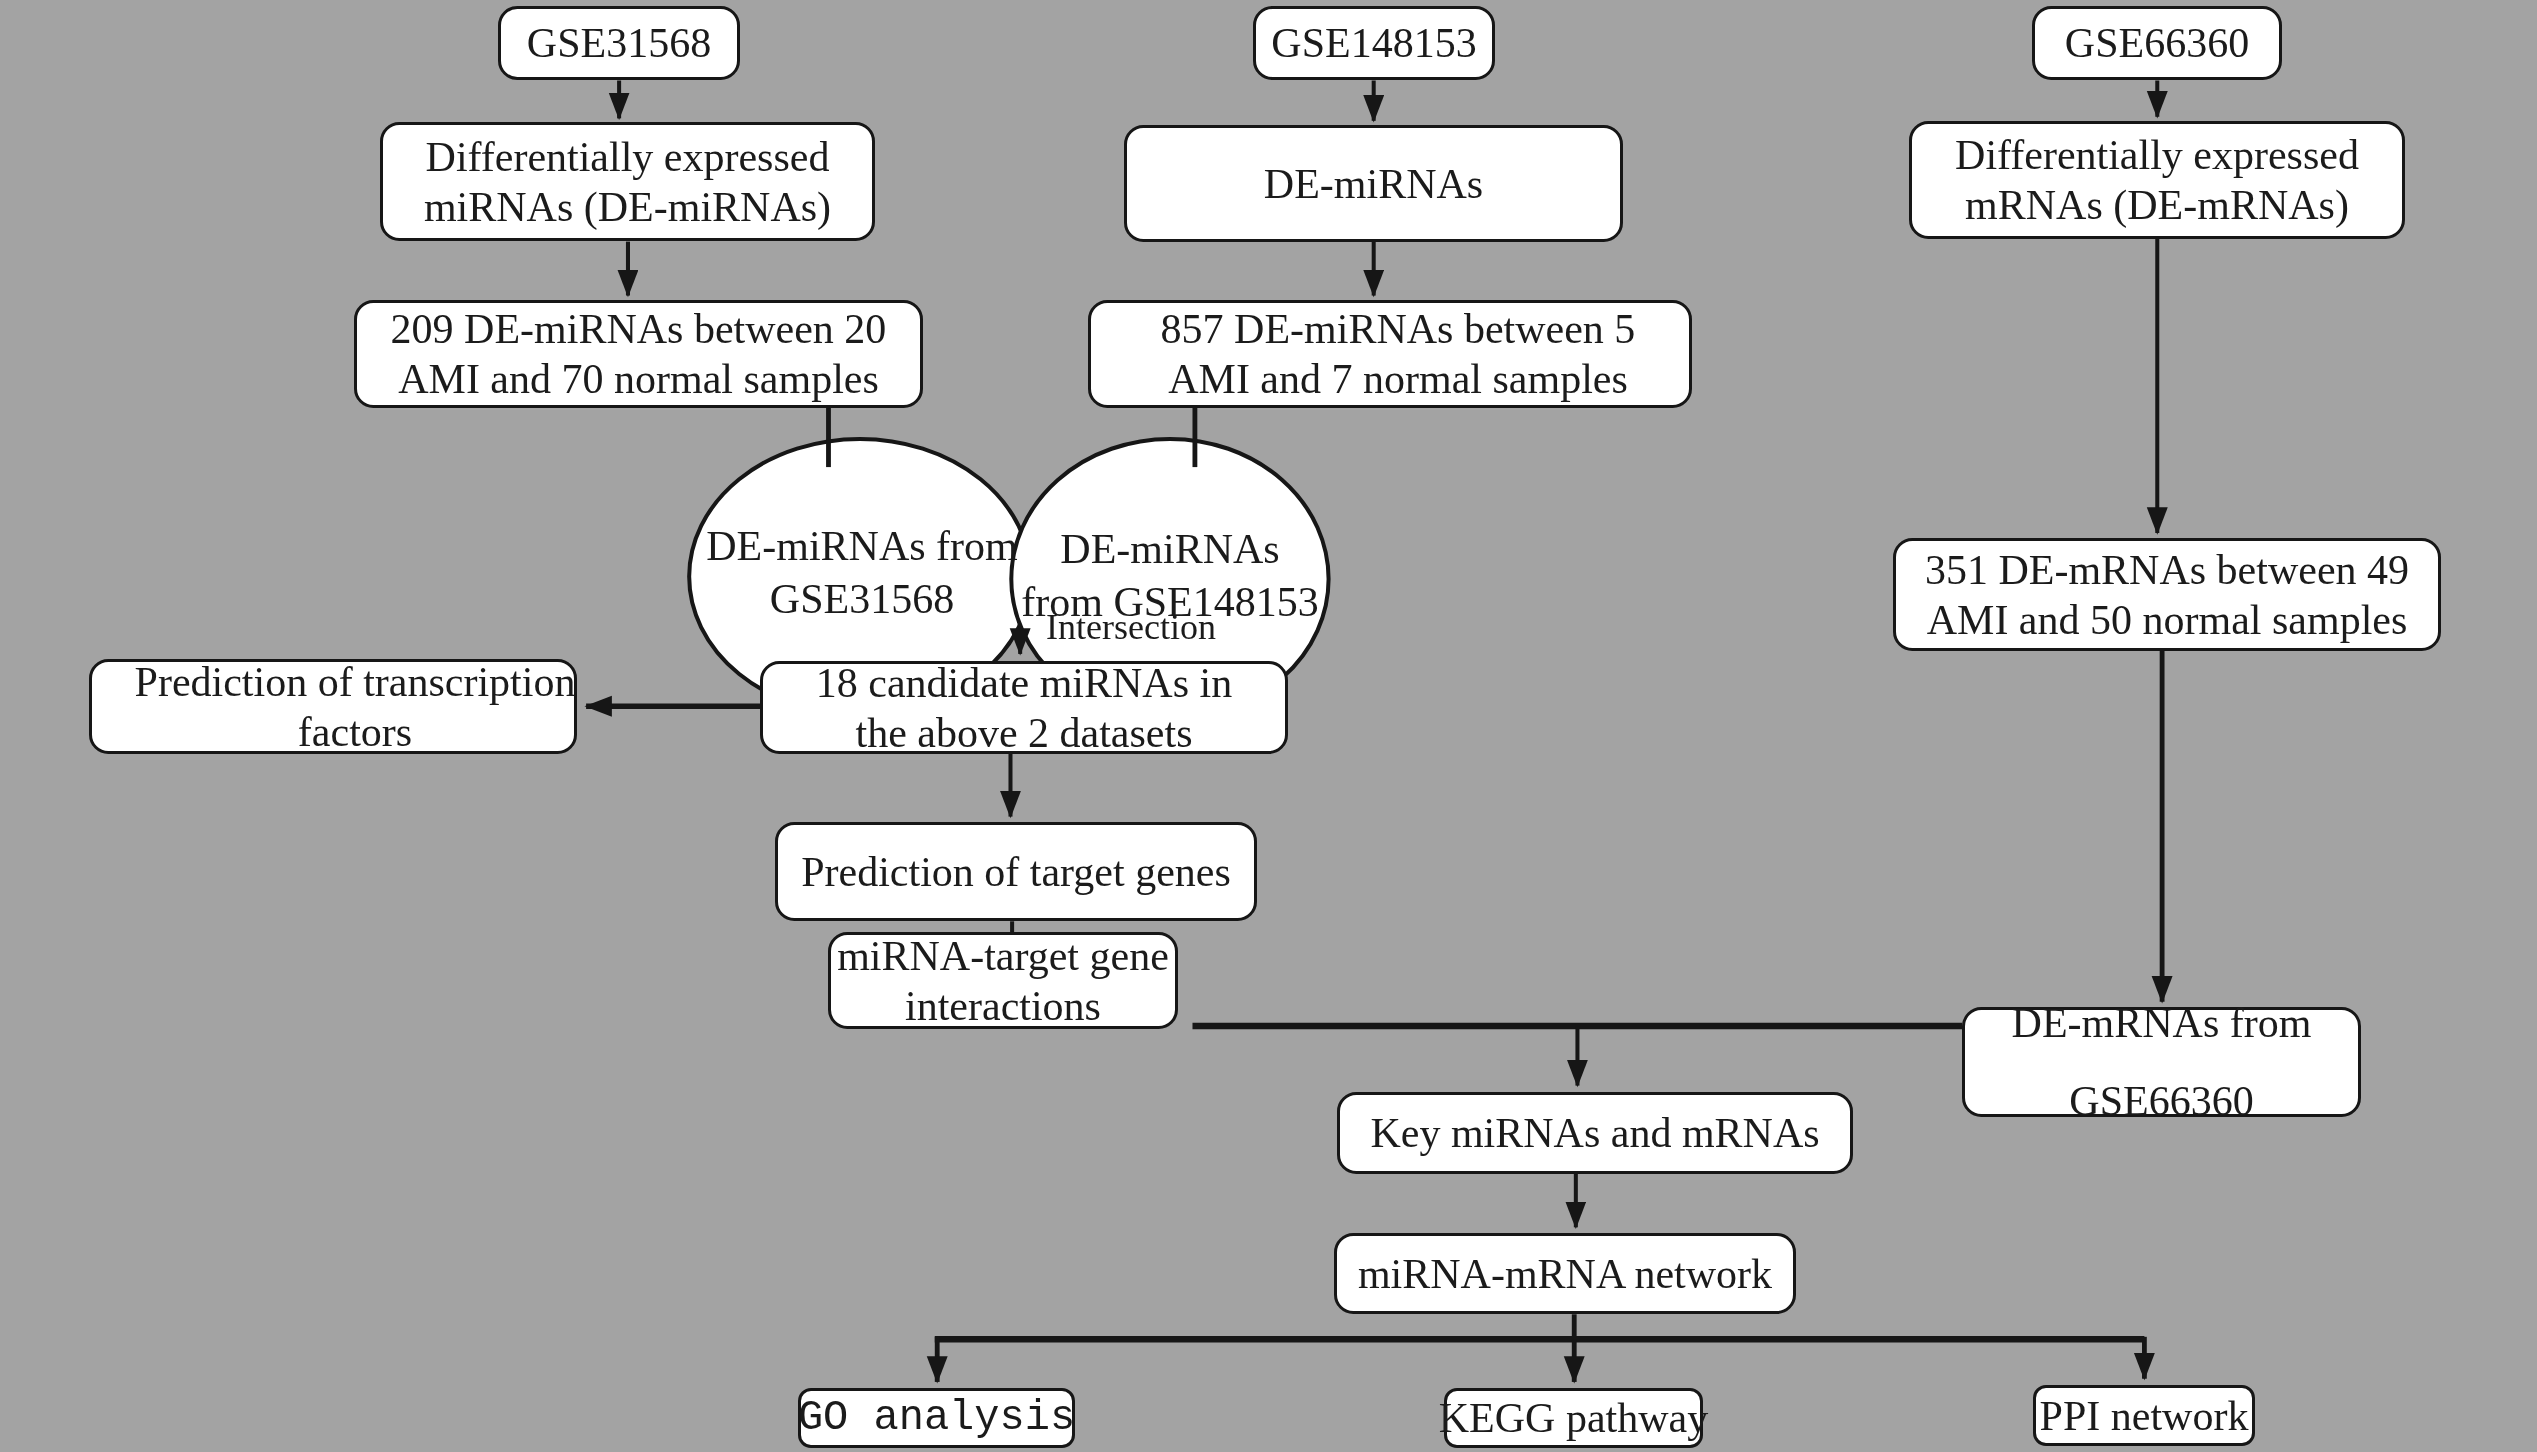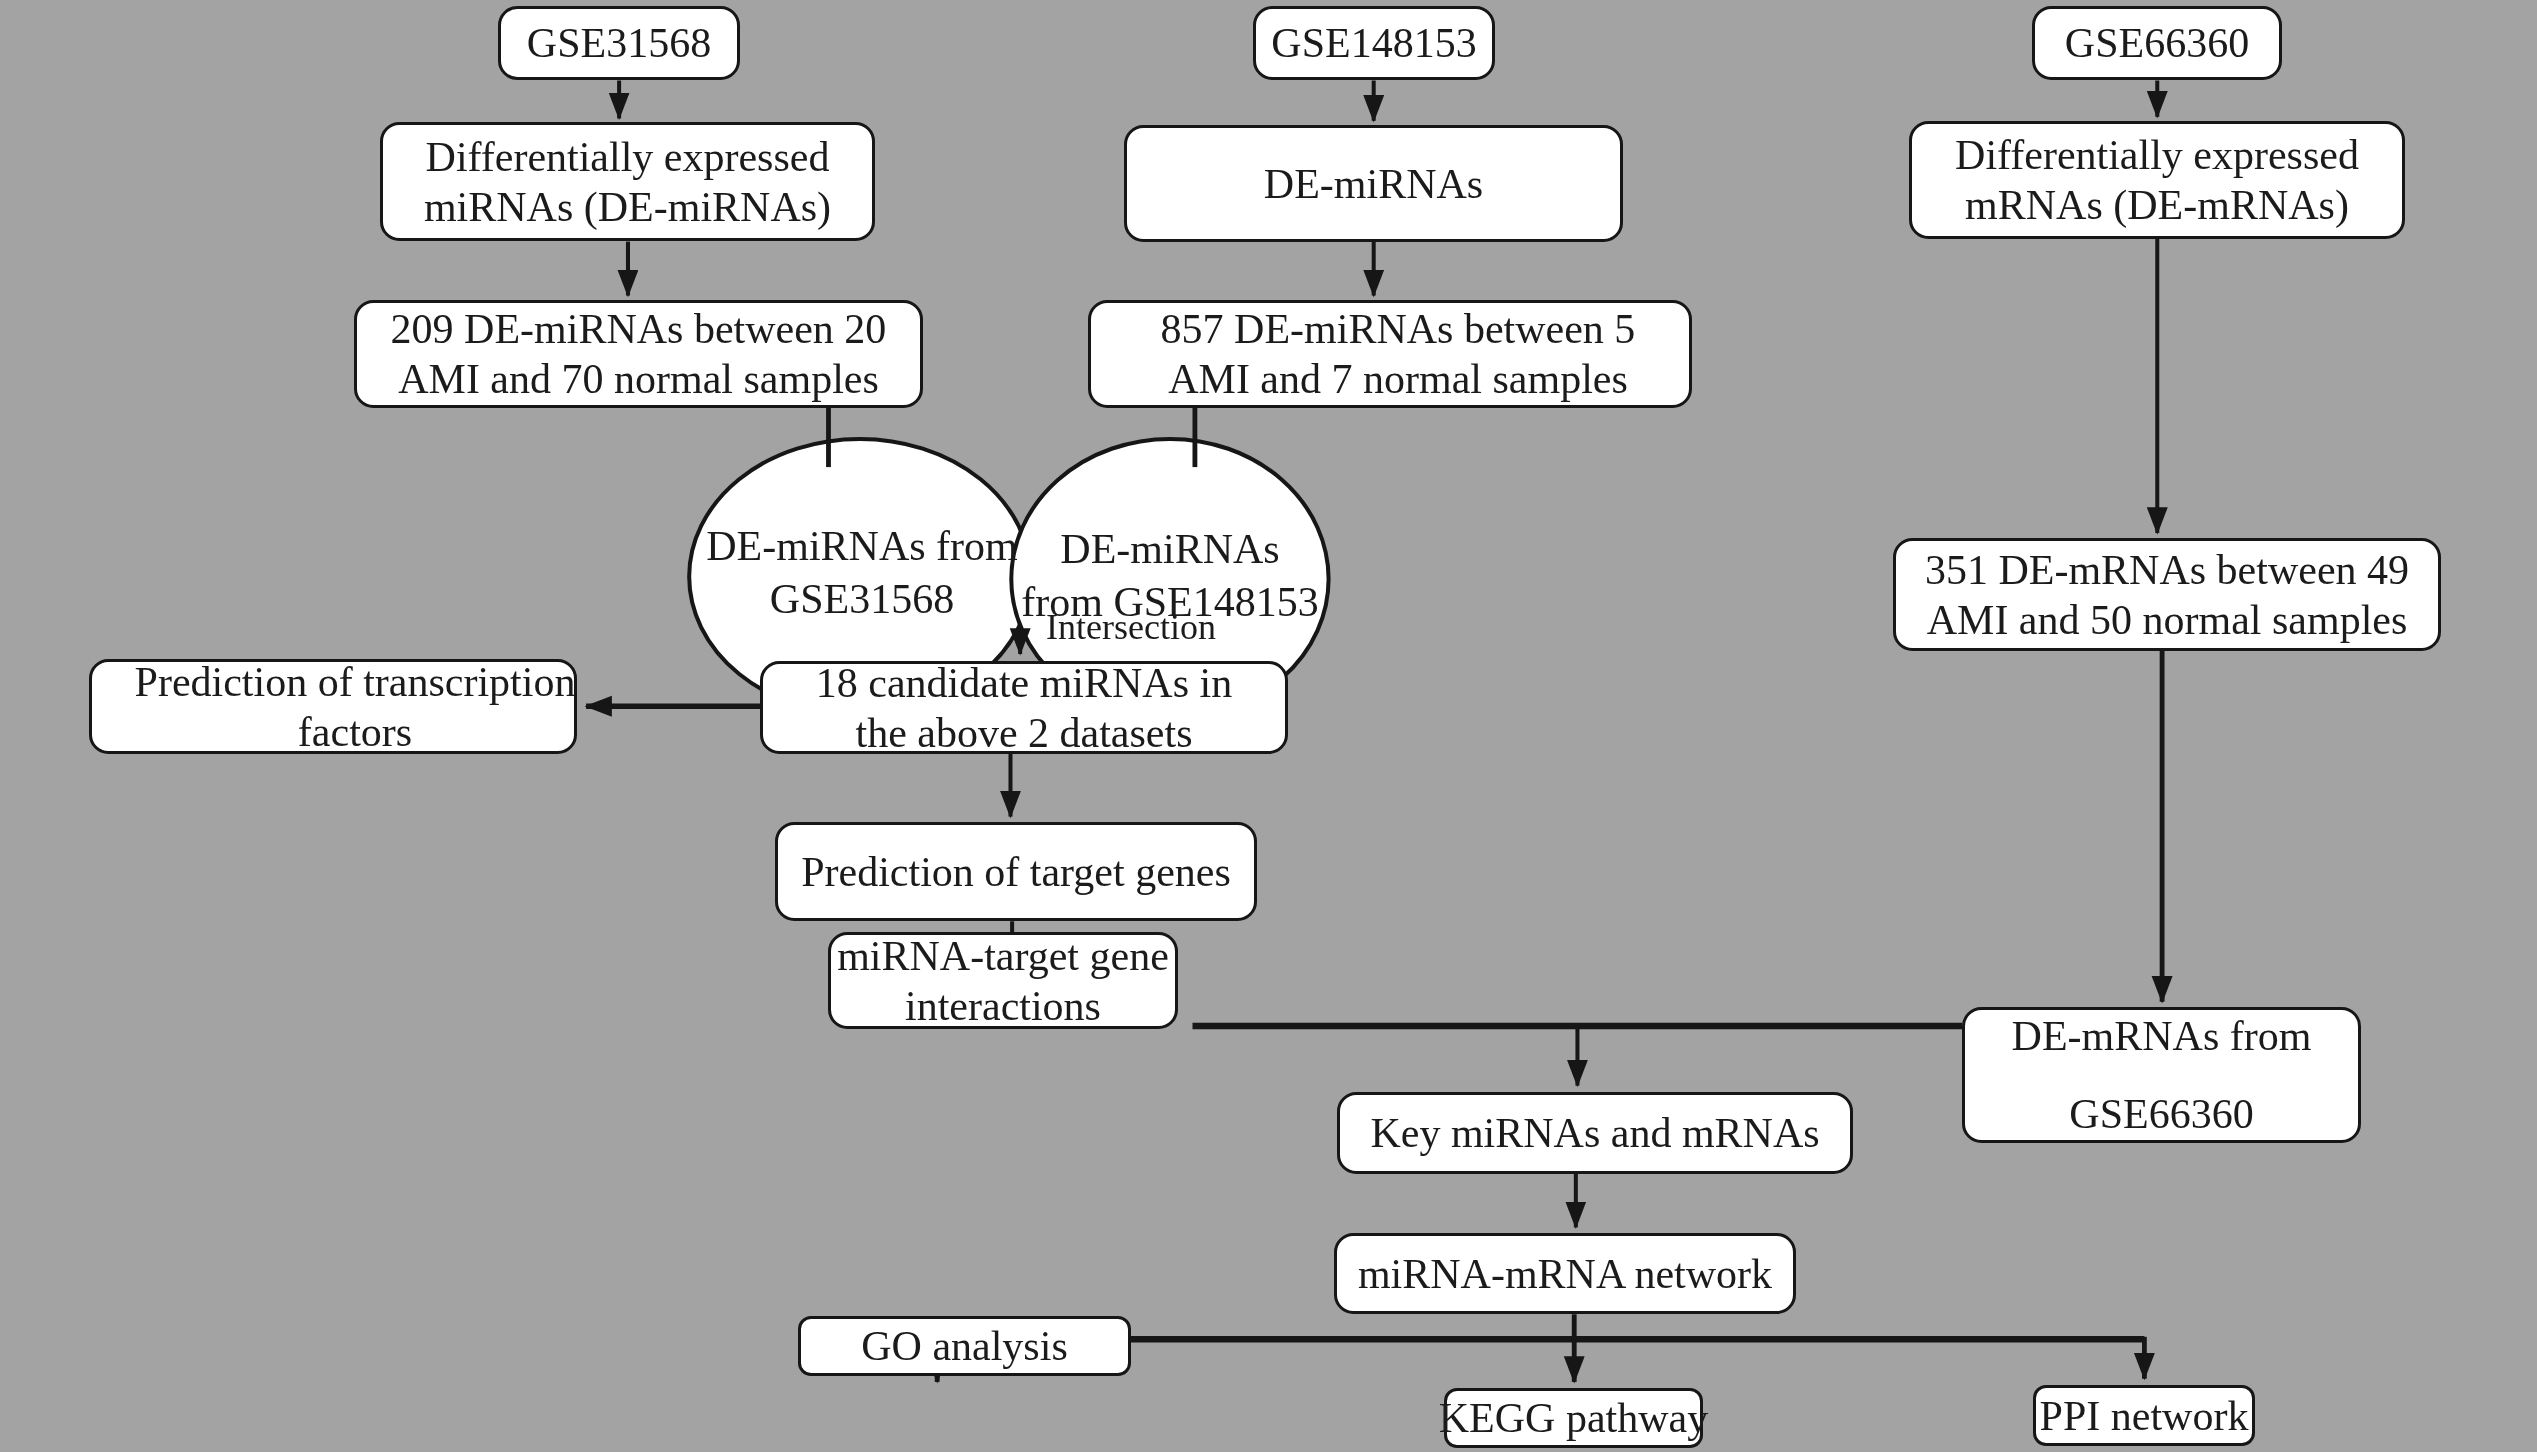--- a/index.html
+++ b/index.html
@@ -160,33 +160,33 @@
   </div>
 
   <div class="node" style="left:775px; top:822px; width:482px; height:99px;">
     <span class="ln">Prediction of target genes</span>
   </div>
 
   <div class="node" style="left:828px; top:932px; width:350px; height:97px;">
     <span class="ln">miRNA-target gene</span>
     <span class="ln">interactions</span>
   </div>
-  <div class="node" style="left:1962px; top:1007px; width:399px; height:136px;gap:28px;">
+  <div class="node" style="left:1962px; top:1007px; width:399px; height:110px;gap:28px;">
     <span class="ln">DE-mRNAs from</span>
     <span class="ln">GSE66360</span>
   </div>
 
   <div class="node" style="left:1337px; top:1092px; width:516px; height:82px;">
     <span class="ln">Key miRNAs and mRNAs</span>
   </div>
   <div class="node" style="left:1334px; top:1233px; width:462px; height:81px;">
     <span class="ln">miRNA-mRNA network</span>
   </div>
 
-  <div class="node small" style="left:798px; top:1316px; width:333px; height:60px;">
+  <div class="node small" style="left:798px; top:1388px; width:277px; height:60px;font-family:Liberation Mono, monospace;">
     <span class="ln">GO analysis</span>
   </div>
   <div class="node small" style="left:1444px; top:1388px; width:259px; height:60px;">
     <span class="ln">KEGG pathway</span>
   </div>
   <div class="node small" style="left:2033px; top:1385px; width:222px; height:61px;">
     <span class="ln">PPI network</span>
   </div>
 
 </div>

